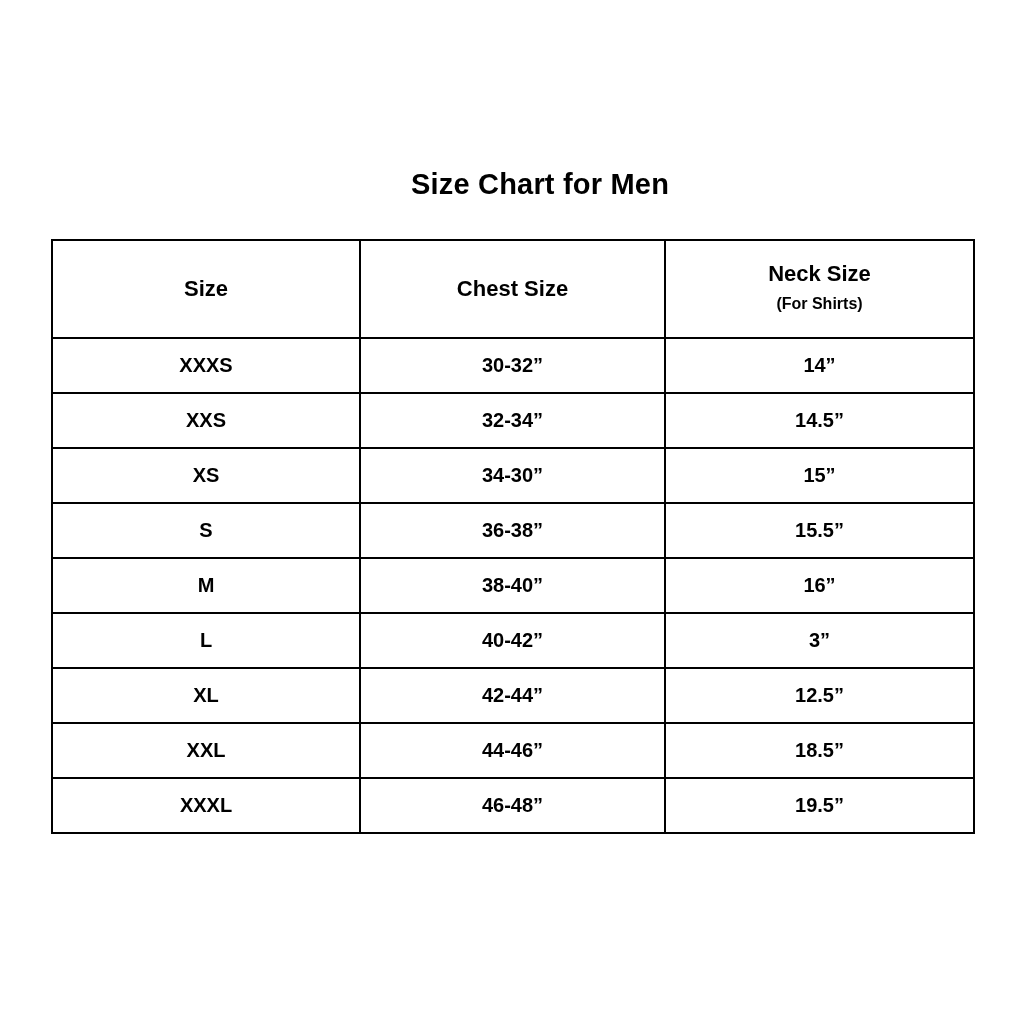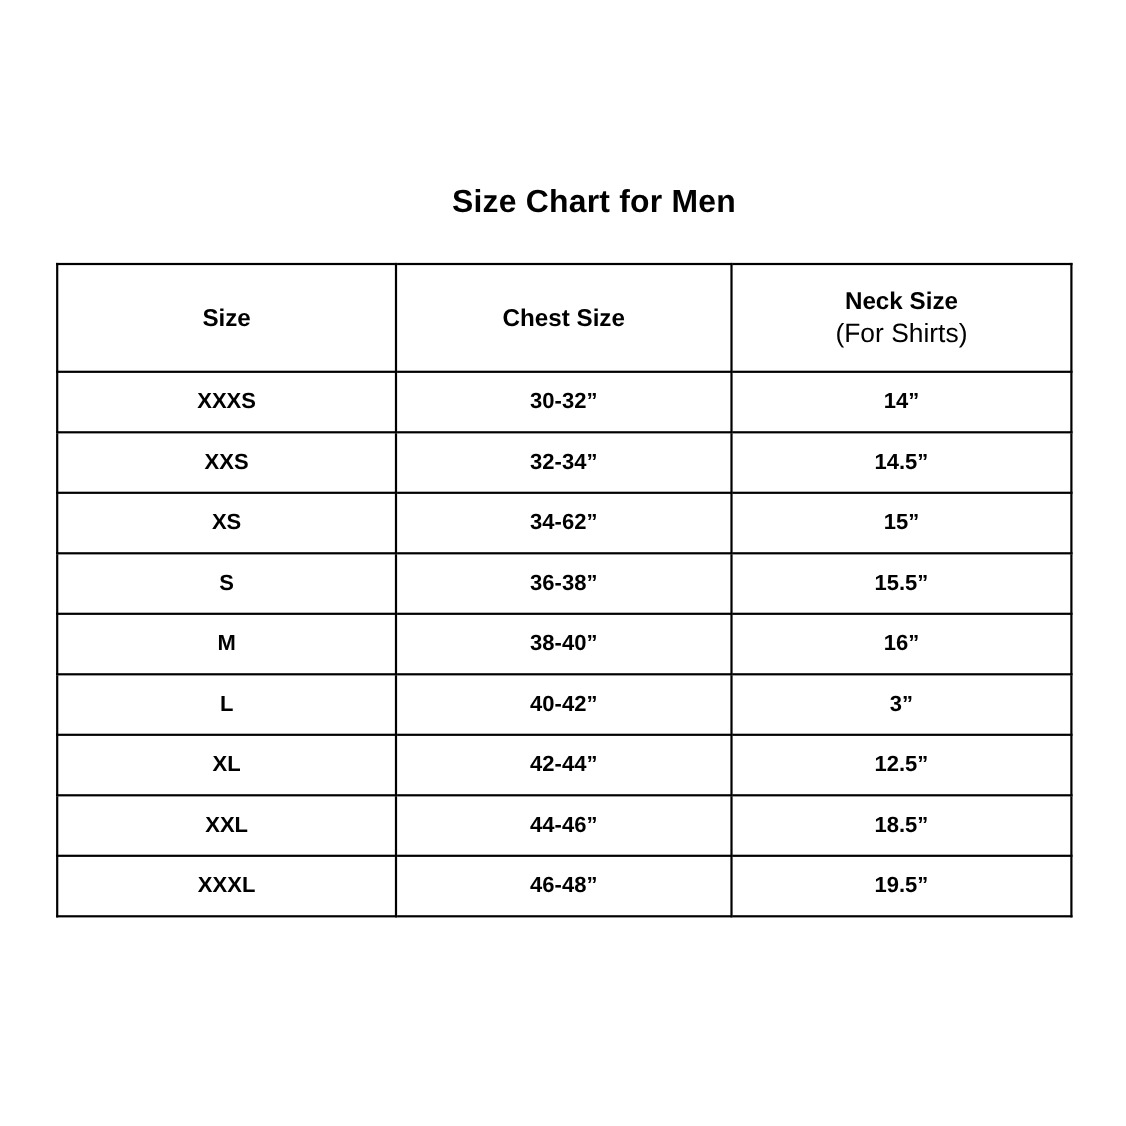--- a/index.html
+++ b/index.html
@@ -54,22 +54,22 @@
   table.size-chart col.c1 { width: 308px; }
   table.size-chart col.c2 { width: 305px; }
   table.size-chart col.c3 { width: 309px; }
   .head-cell {
     height: 96px;
     font-size: 22px;
     line-height: 30px;
   }
   .head-cell .sub {
     display: block;
-    font-size: 24px;
-    font-weight: normal;
+    font-size: 16px;
+    font-weight: bold;
   }
   .body-cell {
     height: 53px;
     font-size: 20px;
   }
 </style>
 </head>
 <body>
 
 <div class="page">
@@ -103,21 +103,21 @@
           <td class="body-cell">30-32”</td>
           <td class="body-cell">14”</td>
         </tr>
         <tr>
           <td class="body-cell">XXS</td>
           <td class="body-cell">32-34”</td>
           <td class="body-cell">14.5”</td>
         </tr>
         <tr>
           <td class="body-cell">XS</td>
-          <td class="body-cell">34-62”</td>
+          <td class="body-cell">34-30”</td>
           <td class="body-cell">15”</td>
         </tr>
         <tr>
           <td class="body-cell">S</td>
           <td class="body-cell">36-38”</td>
           <td class="body-cell">15.5”</td>
         </tr>
         <tr>
           <td class="body-cell">M</td>
           <td class="body-cell">38-40”</td>

